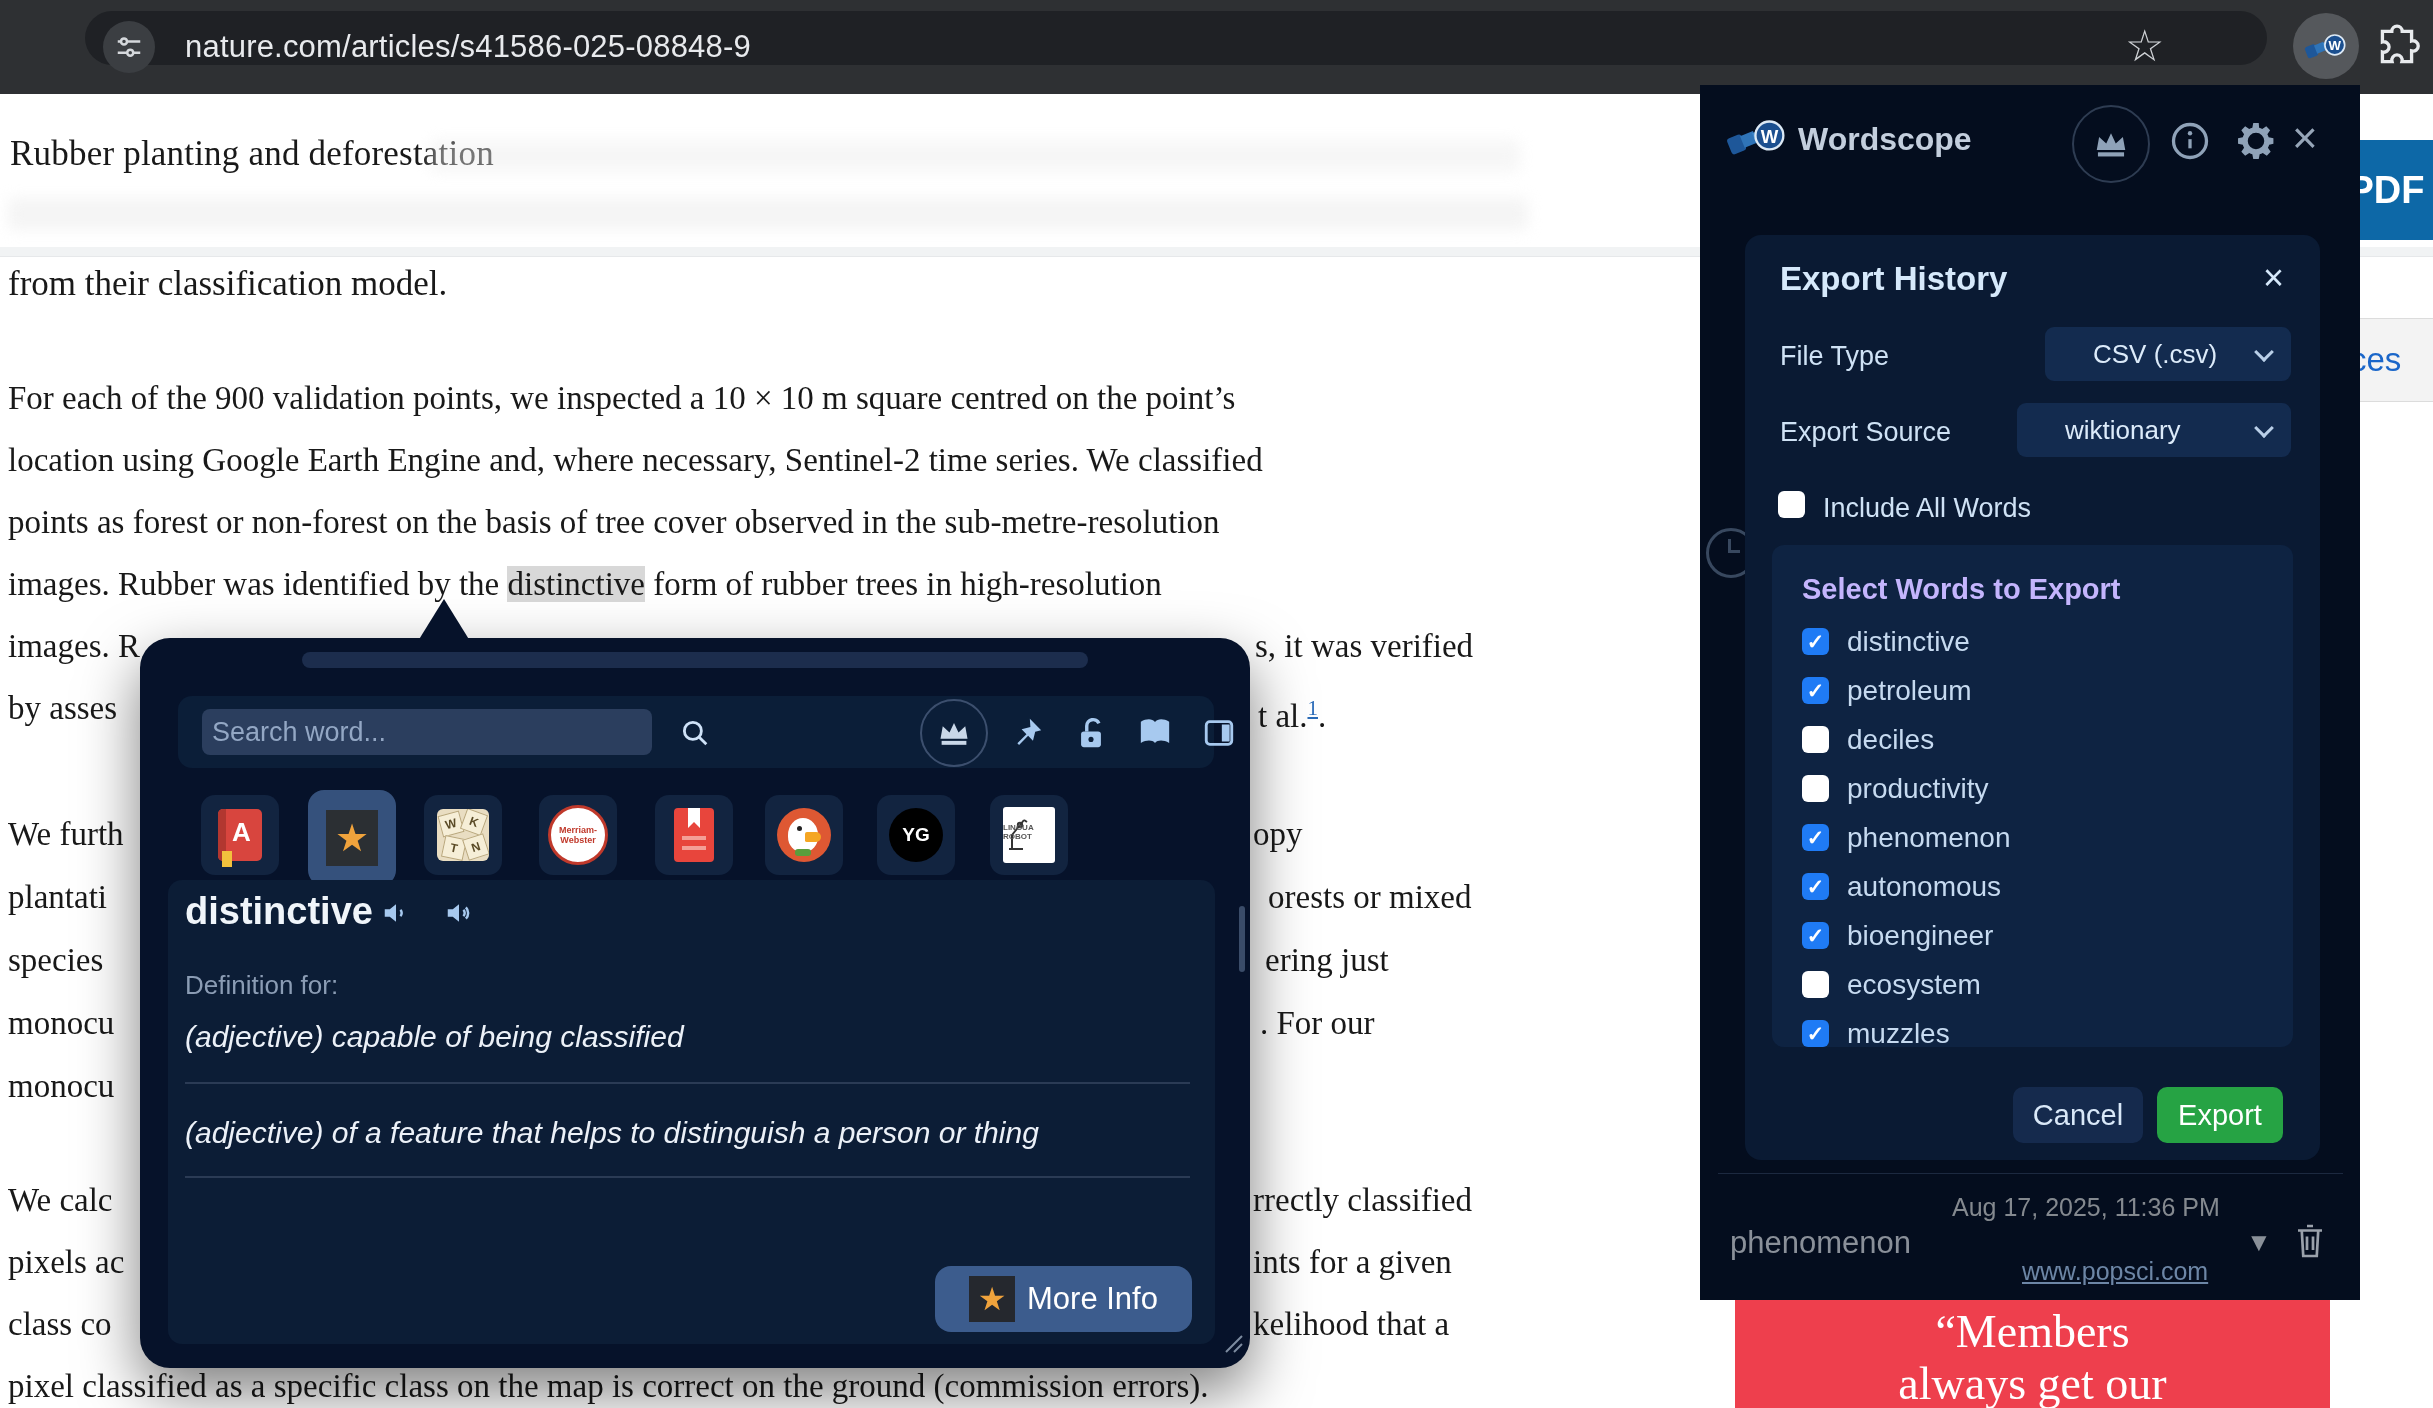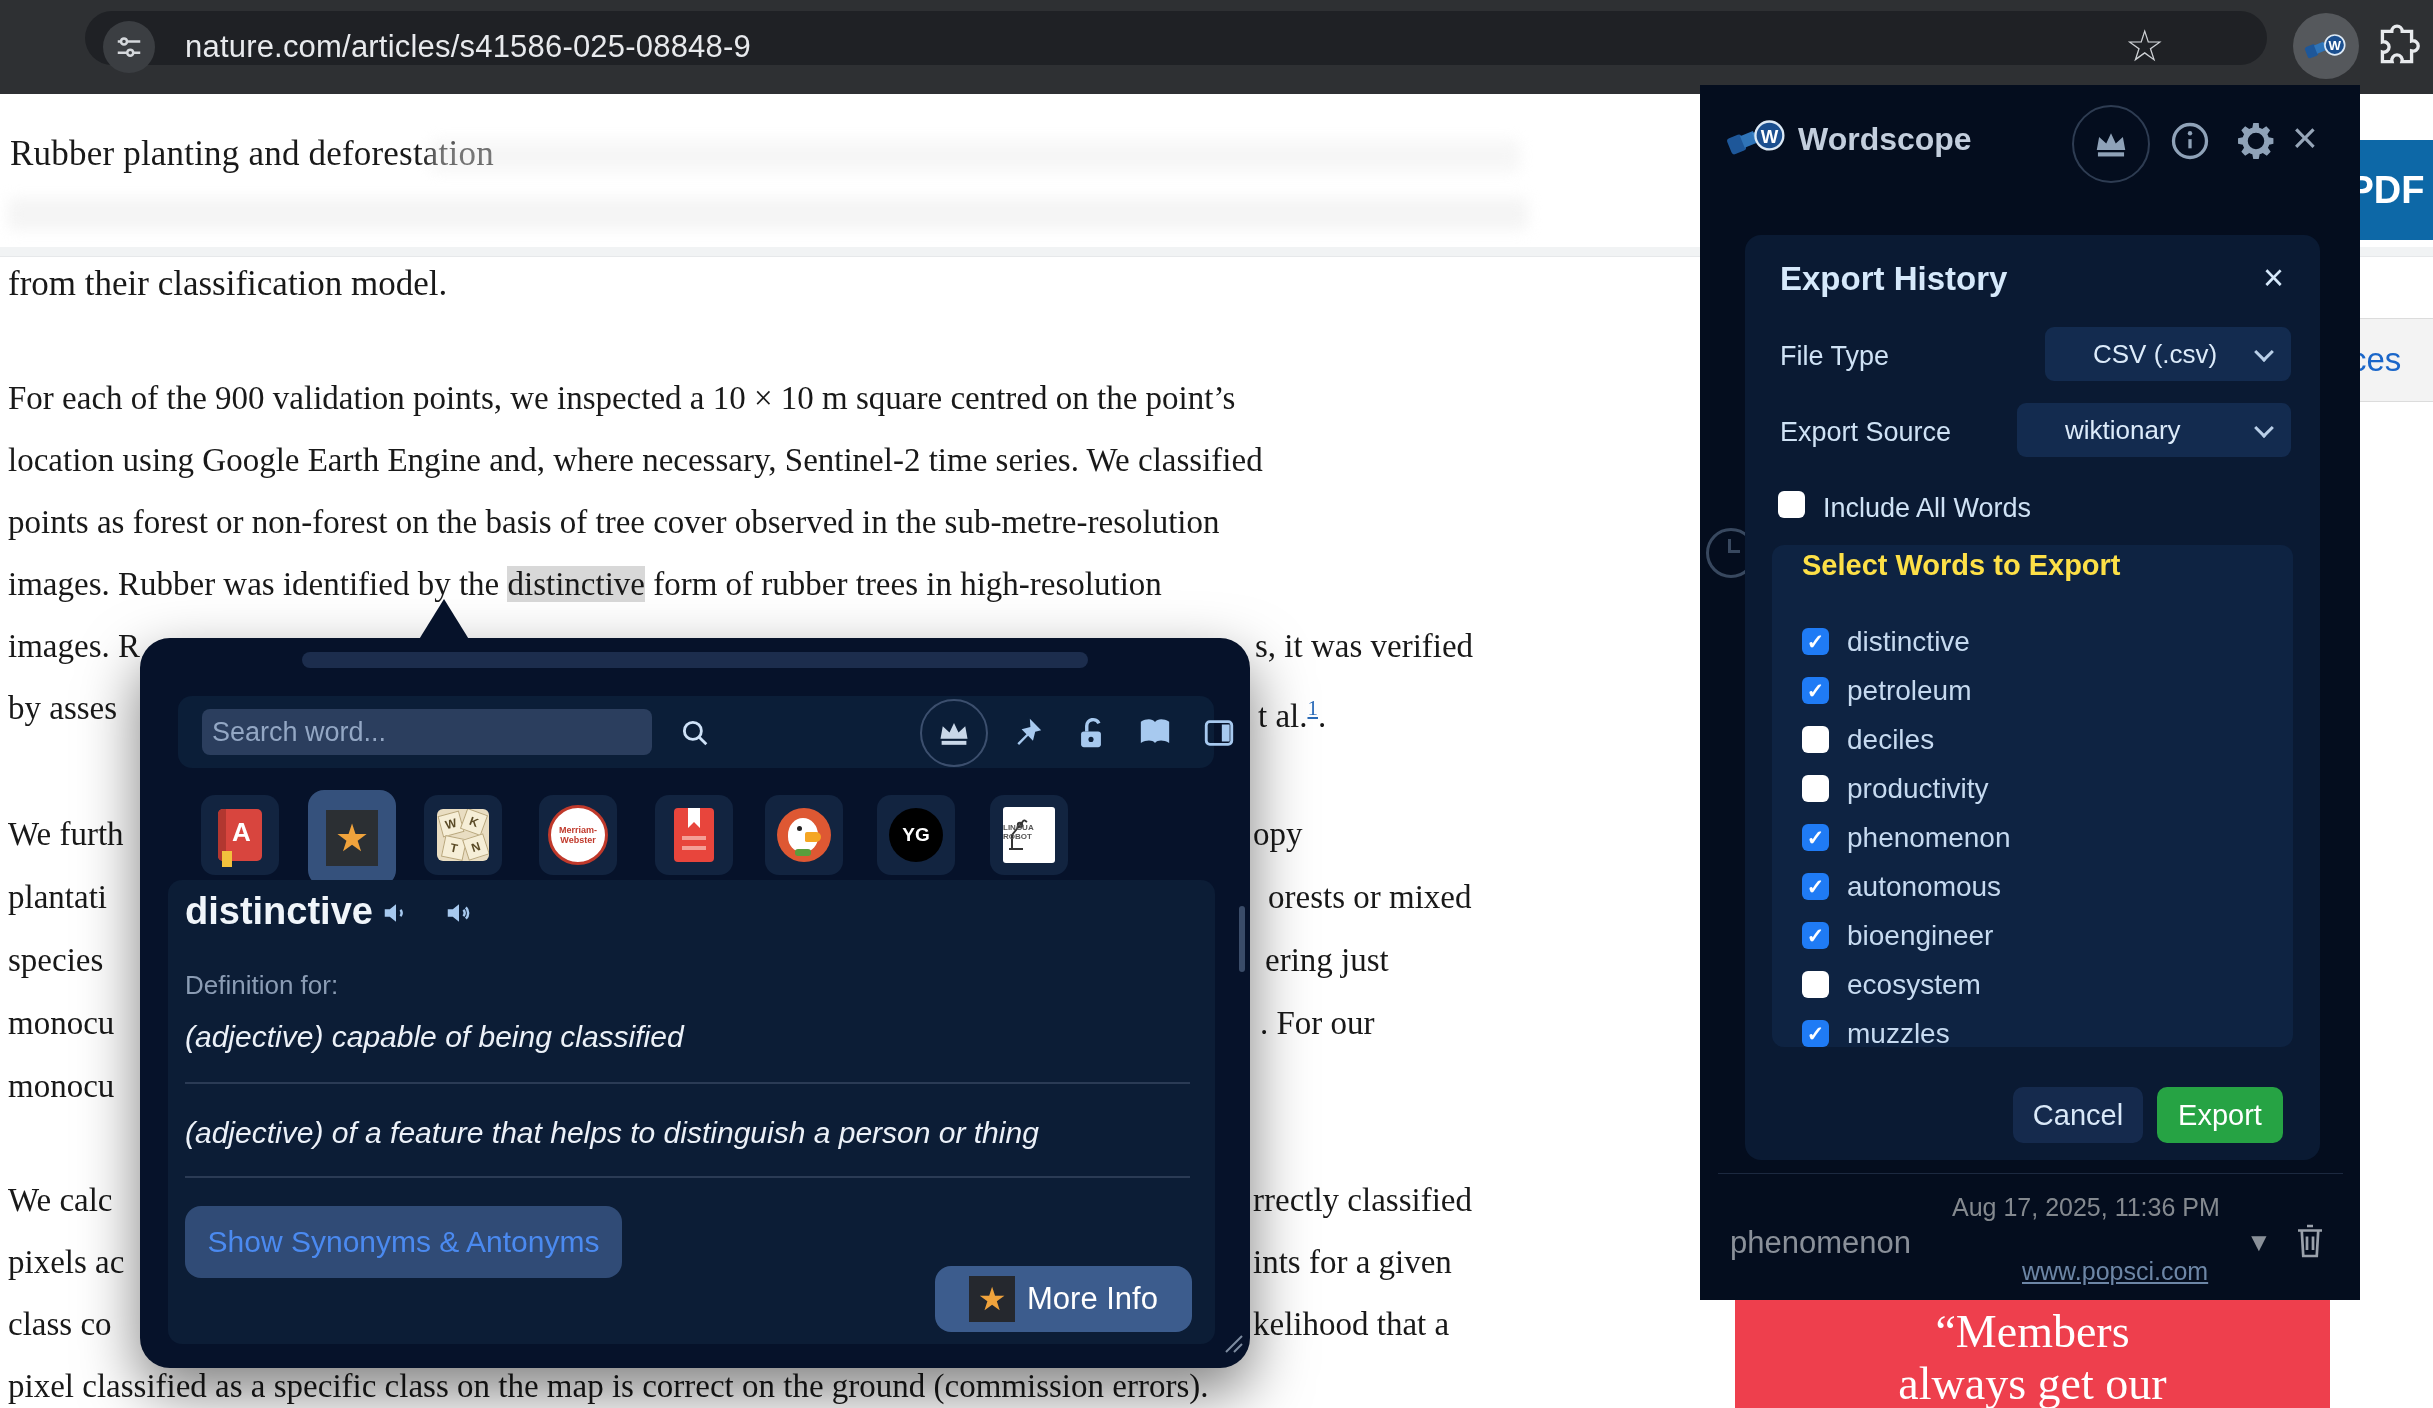--- a/index.html
+++ b/index.html
@@ -106,21 +106,21 @@
   #eh-title{left:35px;top:25px;font-size:33px;font-weight:bold;color:#d6e9fb;}
   #eh-close{left:518px;top:22px;font-size:36px;color:#d6e9fb;}
   .eh-label{font-size:27px;color:#cfe2f5;}
   .eh-select{background:#132b4f;border-radius:9px;display:flex;align-items:center;color:#dcebfa;font-size:26px;}
   .chev{width:11px;height:11px;border-right:3px solid #b9cfe8;border-bottom:3px solid #b9cfe8;
         transform:rotate(45deg);margin-left:auto;margin-right:20px;margin-top:-4px;}
   .wcheck{width:27px;height:27px;border-radius:6px;background:#fff;display:flex;align-items:center;
           justify-content:center;flex:0 0 27px;}
   .wcheck.on{background:#1f7bf5;color:#fff;font-size:21px;font-weight:bold;}
   #words-box{left:27px;top:310px;width:521px;height:502px;background:#0e2342;border-radius:12px;}
-  #words-box h3{position:absolute;left:30px;top:4px;margin:0;font-size:29px;color:#fde047;}
+  #words-box h3{position:absolute;left:30px;top:28px;margin:0;font-size:29px;color:#c4b5fd;}
   #word-list{position:absolute;left:30px;top:72px;width:460px;}
   .word-row{display:flex;align-items:center;gap:18px;height:49px;}
   .word-row .wlabel{font-size:28px;color:#c6daf0;}
   #cancel-btn{left:268px;top:852px;width:130px;height:56px;background:#152a4d;border-radius:10px;border:none;
               color:#d9e8f8;font-size:29px;font-family:"Liberation Sans",sans-serif;}
   #export-btn{left:412px;top:852px;width:126px;height:56px;background:#26a344;border-radius:10px;border:none;
               color:#fff;font-size:29px;font-family:"Liberation Sans",sans-serif;}
   #ws-divider{left:18px;top:1088px;width:625px;height:1px;background:#1c2940;}
   #hist-word{left:30px;top:1140px;font-size:31px;color:#8a9099;}
   #hist-date{left:252px;top:1108px;font-size:25px;color:#84898f;}
@@ -316,23 +316,20 @@
       <svg width="34" height="30" viewBox="0 0 24 24">
           <path d="M3 9v6h4l5 4V5L7 9H3z" fill="#a7c9ef"></path>
           <path d="M15.5 9.5a3.5 3.5 0 0 1 0 5M17.5 7.5a6.5 6.5 0 0 1 0 9" stroke="#a7c9ef" stroke-width="2" fill="none"></path>
         </svg>
     </span>
     <div id="def-label" class="abs nowrap">Definition for:</div>
     <div class="abs def-text nowrap" style="top:382px">(adjective) capable of being classified</div>
     <div class="abs pop-divider" style="top:444px"></div>
     <div class="abs def-text nowrap" style="top:478px">(adjective) of a feature that helps to distinguish a person or thing</div>
     <div class="abs pop-divider" style="top:538px"></div>
-    <div id="syn-btn" class="abs">
-        <span>Show Synonyms &amp; Antonyms</span>
-      </div>
     <div id="moreinfo-btn" class="abs">
       <span class="star-tile">★</span>
       <span>More Info</span>
     </div>
     <div id="pop-scrollbar" class="abs"></div>
     <div id="resize-handle" class="abs">
       <svg width="22" height="22" viewBox="0 0 22 22" stroke="#7d8ca0" stroke-width="2">
           <path d="M4 20L20 4M12 20l8-8"></path>
         </svg>
     </div>

